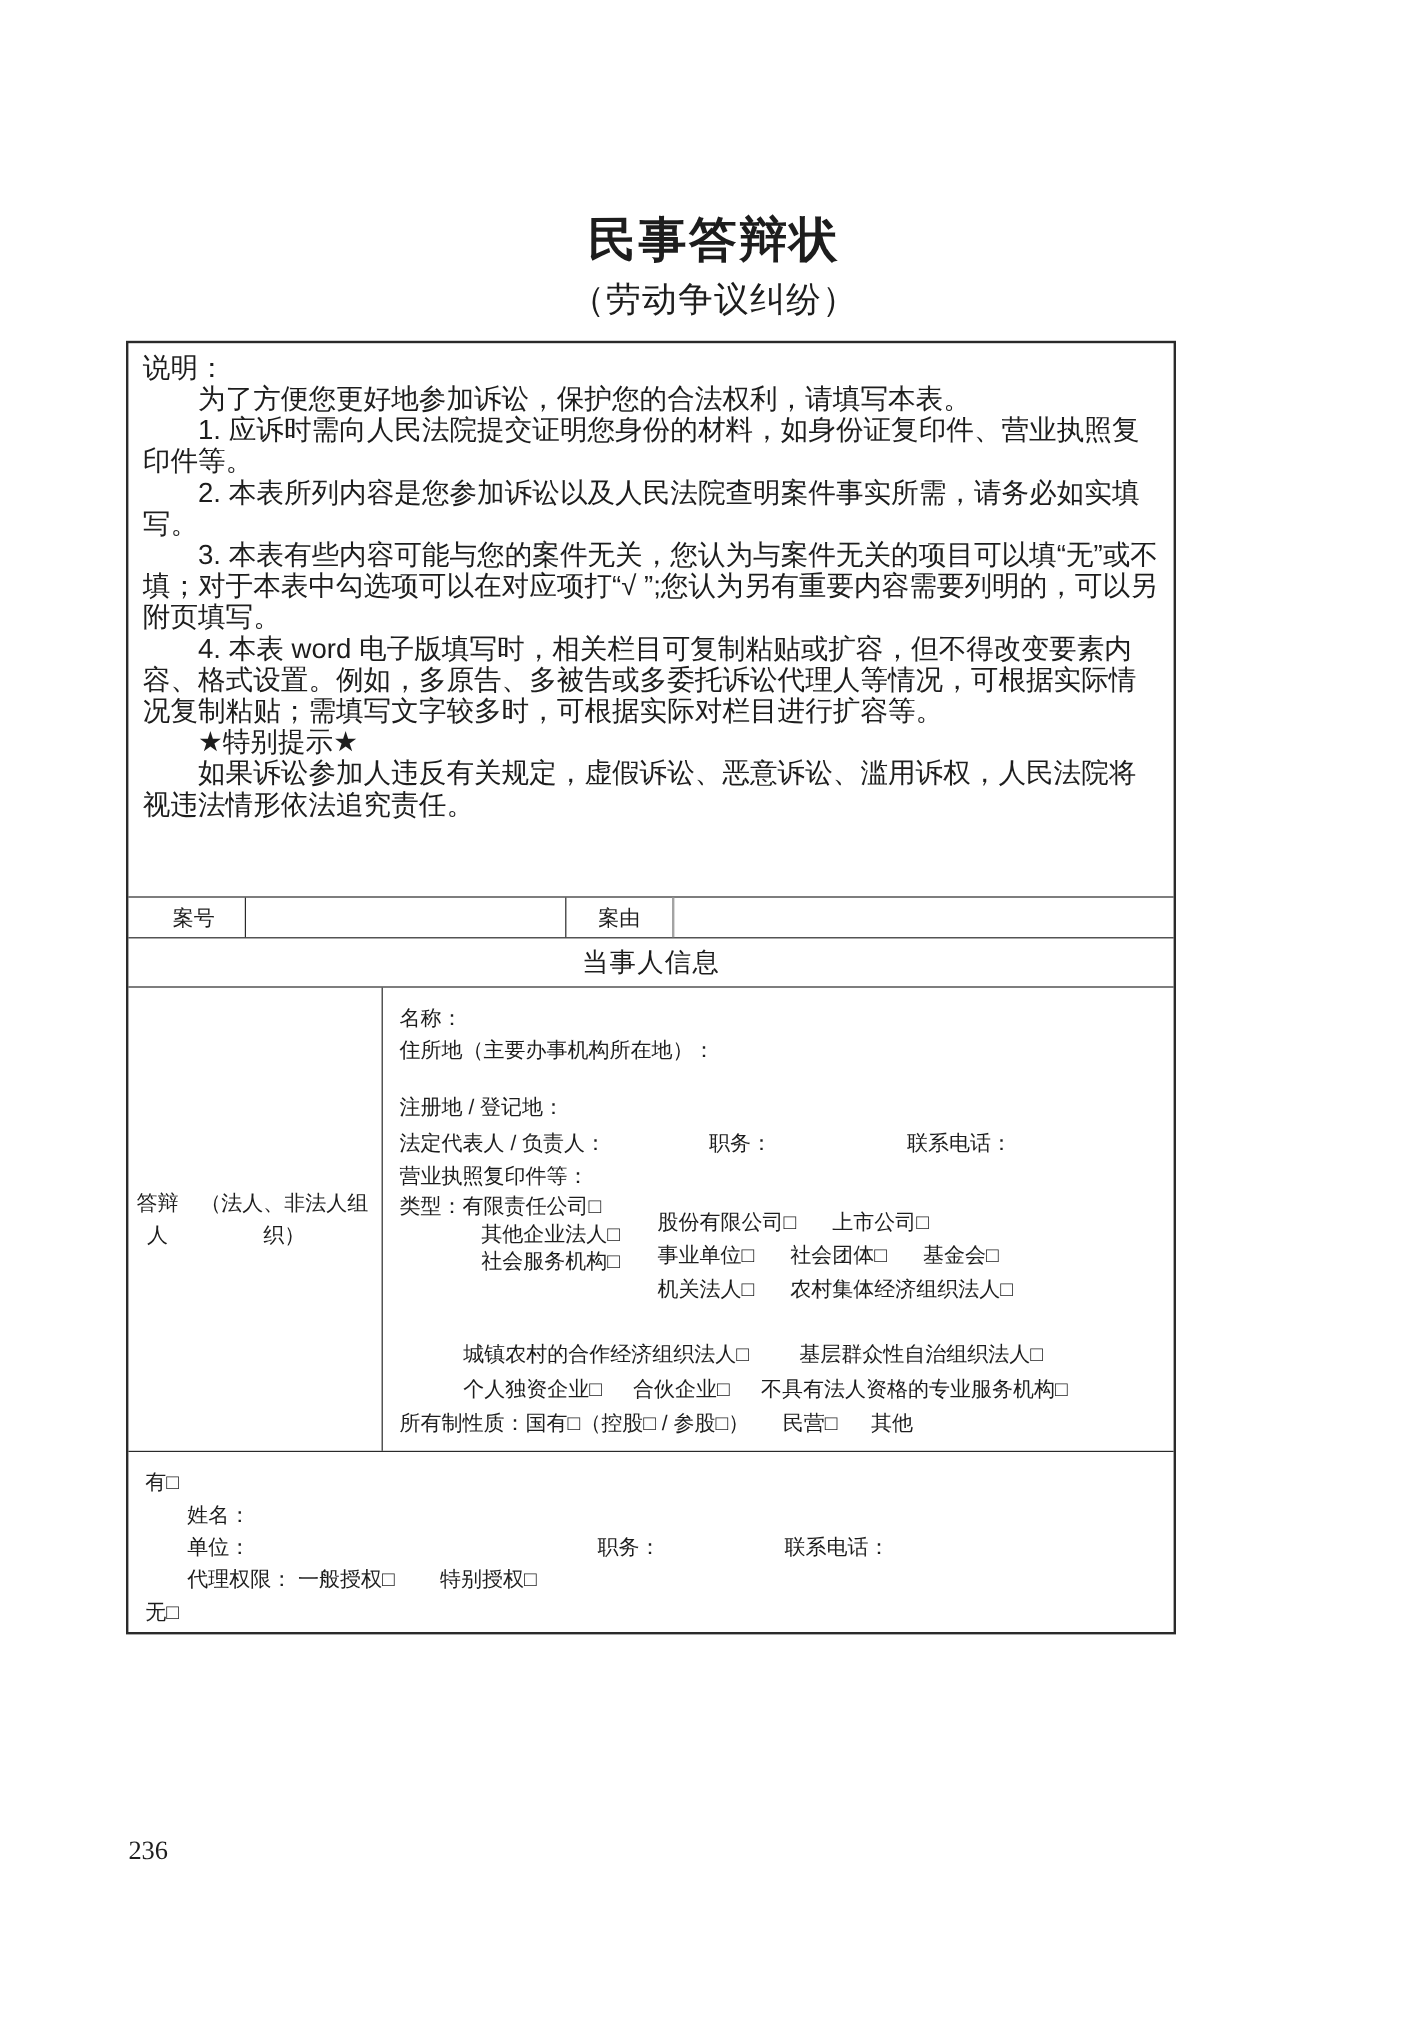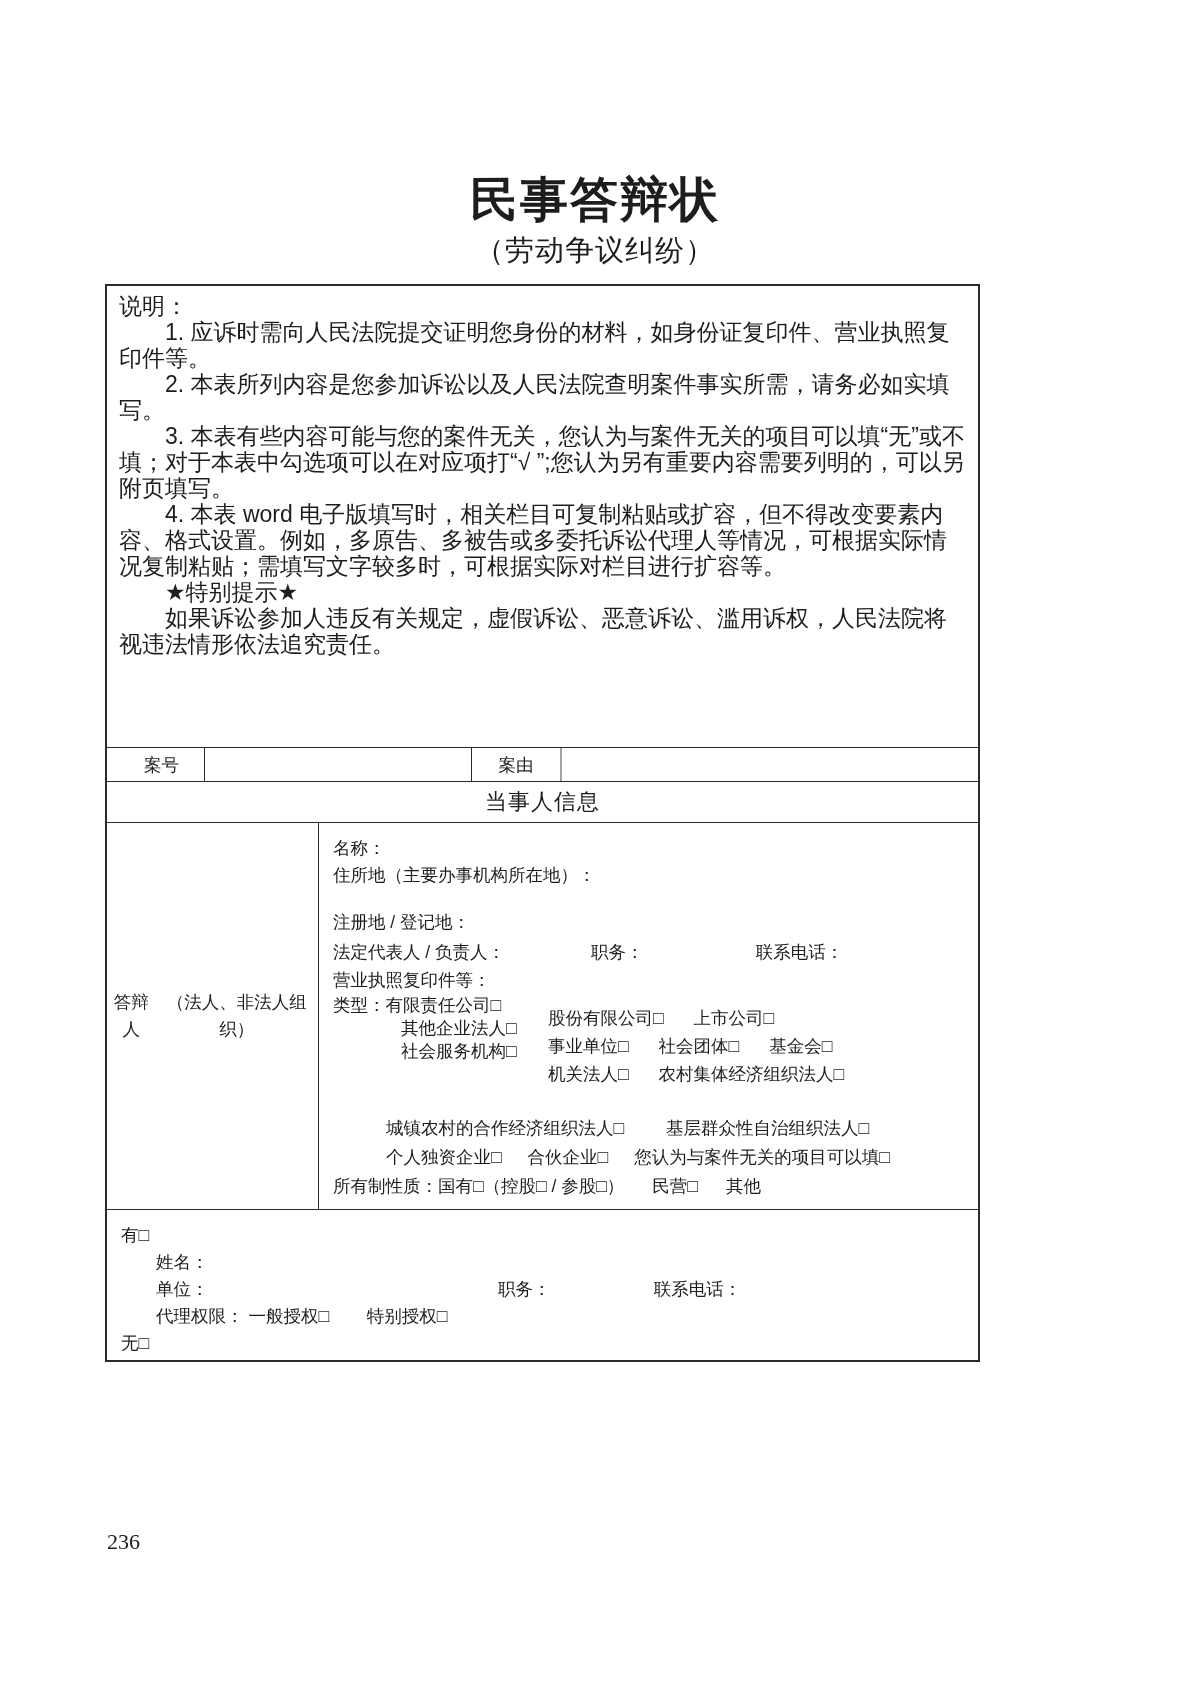--- a/index.html
+++ b/index.html
@@ -7,21 +7,21 @@
     position:relative;
     width:1190px; height:1683px;
     background:#ffffff;
     font-family:"Liberation Sans","DejaVu Sans",sans-serif;
     color:#1d1d1d;
     overflow:hidden;
   }
   .title {
     margin:0; padding-top:172px;
     text-align:center;
-    font-size:48px; line-height:56px;
+    font-size:40px; line-height:56px;
     font-weight:600; letter-spacing:2px;
   }
   .subtitle {
     text-align:center;
     font-size:29px; line-height:44px;
     font-weight:500; letter-spacing:1px;
   }
   .doc-table {
     margin-left:105px; margin-top:12px;
     width:875px;
@@ -97,20 +97,21 @@
 
 <div class="page">
 
   <h1 class="title">民事答辩状</h1>
   <div class="subtitle">（劳动争议纠纷）</div>
 
   <div class="doc-table">
 
     <div class="instructions">
       <p class="no-indent">说明：</p>
+      <p>为了方便您更好地参加诉讼，保护您的合法权利，请填写本表。</p>
       <p>1. 应诉时需向人民法院提交证明您身份的材料，如身份证复印件、营业执照复印件等。</p>
       <p>2. 本表所列内容是您参加诉讼以及人民法院查明案件事实所需，请务必如实填写。</p>
       <p>3. 本表有些内容可能与您的案件无关，您认为与案件无关的项目可以填“无”或不填；对于本表中勾选项可以在对应项打“√ ”;您认为另有重要内容需要列明的，可以另附页填写。</p>
       <p>4. 本表 word 电子版填写时，相关栏目可复制粘贴或扩容，但不得改变要素内容、格式设置。例如，多原告、多被告或多委托诉讼代理人等情况，可根据实际情况复制粘贴；需填写文字较多时，可根据实际对栏目进行扩容等。</p>
       <p>★特别提示★</p>
       <p>如果诉讼参加人违反有关规定，虚假诉讼、恶意诉讼、滥用诉权，人民法院将视违法情形依法追究责任。</p>
     </div>
 
     <div class="case-row">
       <div class="cell-label case-no-label">案号</div>
@@ -164,21 +165,21 @@
         </div>
 
         <div class="gap26"></div>
         <div class="extra-row">
           <span>城镇农村的合作经济组织法人□</span>
           <span>基层群众性自治组织法人□</span>
         </div>
         <div class="extra-row extra-row2">
           <span>个人独资企业□</span>
           <span>合伙企业□</span>
-          <span>您认为与案件无关的项目可以填□</span>
+          <span>不具有法人资格的专业服务机构□</span>
         </div>
         <div class="owner-row">
           <span class="lead">
               <span>所有制性质：</span>
               <span>国有□（控股□ / 参股□）</span>
             </span>
           <span>民营□</span>
           <span>其他</span>
         </div>
       </div>

